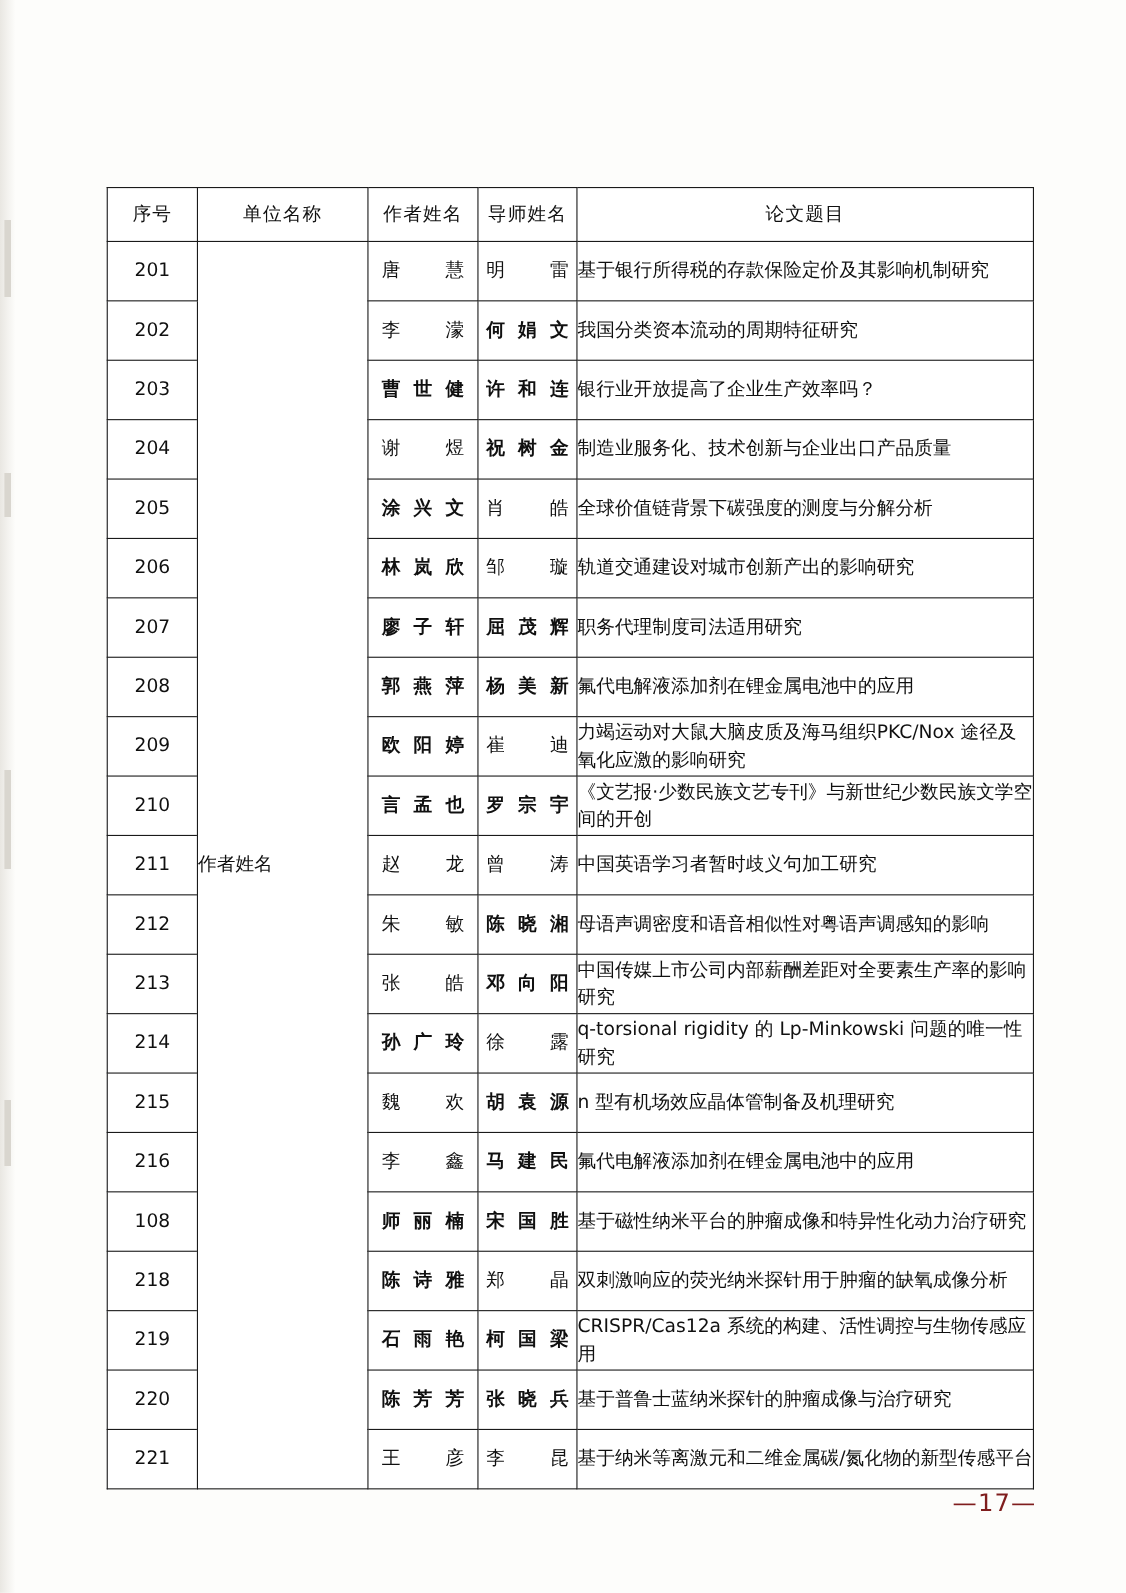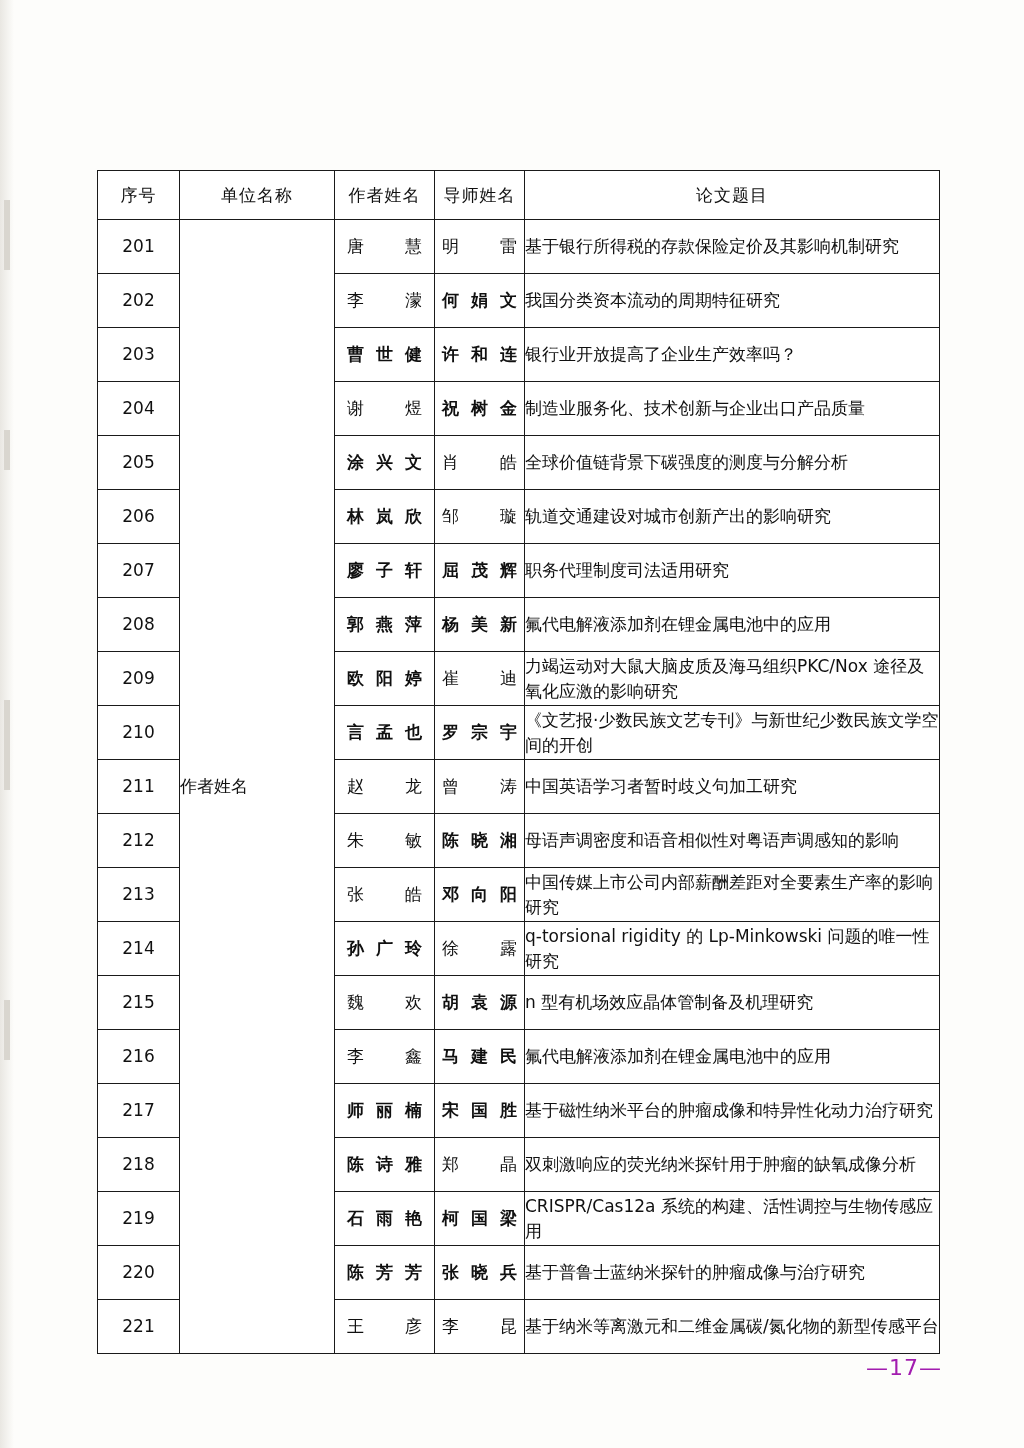--- a/index.html
+++ b/index.html
@@ -103,21 +103,21 @@
     padding: 5px 8px 5px 9px;
     font-size: 17px;
     line-height: 1.42;
   }
   .page-number {
     position: absolute;
     right: 82px;
     top: 1355px;
     font-size: 22px;
     letter-spacing: 1px;
-    color: #a21caf;
+    color: #7f1d1d;
   }
 </style>
 </head>
 <body>
 
 <div class="page">
   <div class="scan-edge-left"></div>
   <div class="scan-mark" style="top:200px;height:70px;"></div>
   <div class="scan-mark" style="top:430px;height:40px;"></div>
   <div class="scan-mark" style="top:700px;height:90px;"></div>
@@ -233,21 +233,21 @@
             <td class="advisor"><span class="name-sp3">胡袁源</span></td>
             <td class="title">n 型有机场效应晶体管制备及机理研究</td>
           </tr>
           <tr>
             <td class="seq">216</td>
             <td class="author"><span class="name-sp2">李  鑫</span></td>
             <td class="advisor"><span class="name-sp3">马建民</span></td>
             <td class="title">氟代电解液添加剂在锂金属电池中的应用</td>
           </tr>
           <tr>
-            <td class="seq">217</td>
+            <td class="seq">108</td>
             <td class="author"><span class="name-sp3">师丽楠</span></td>
             <td class="advisor"><span class="name-sp3">宋国胜</span></td>
             <td class="title">基于磁性纳米平台的肿瘤成像和特异性化动力治疗研究</td>
           </tr>
           <tr>
             <td class="seq">218</td>
             <td class="author"><span class="name-sp3">陈诗雅</span></td>
             <td class="advisor"><span class="name-sp2">郑  晶</span></td>
             <td class="title">双刺激响应的荧光纳米探针用于肿瘤的缺氧成像分析</td>
           </tr>

